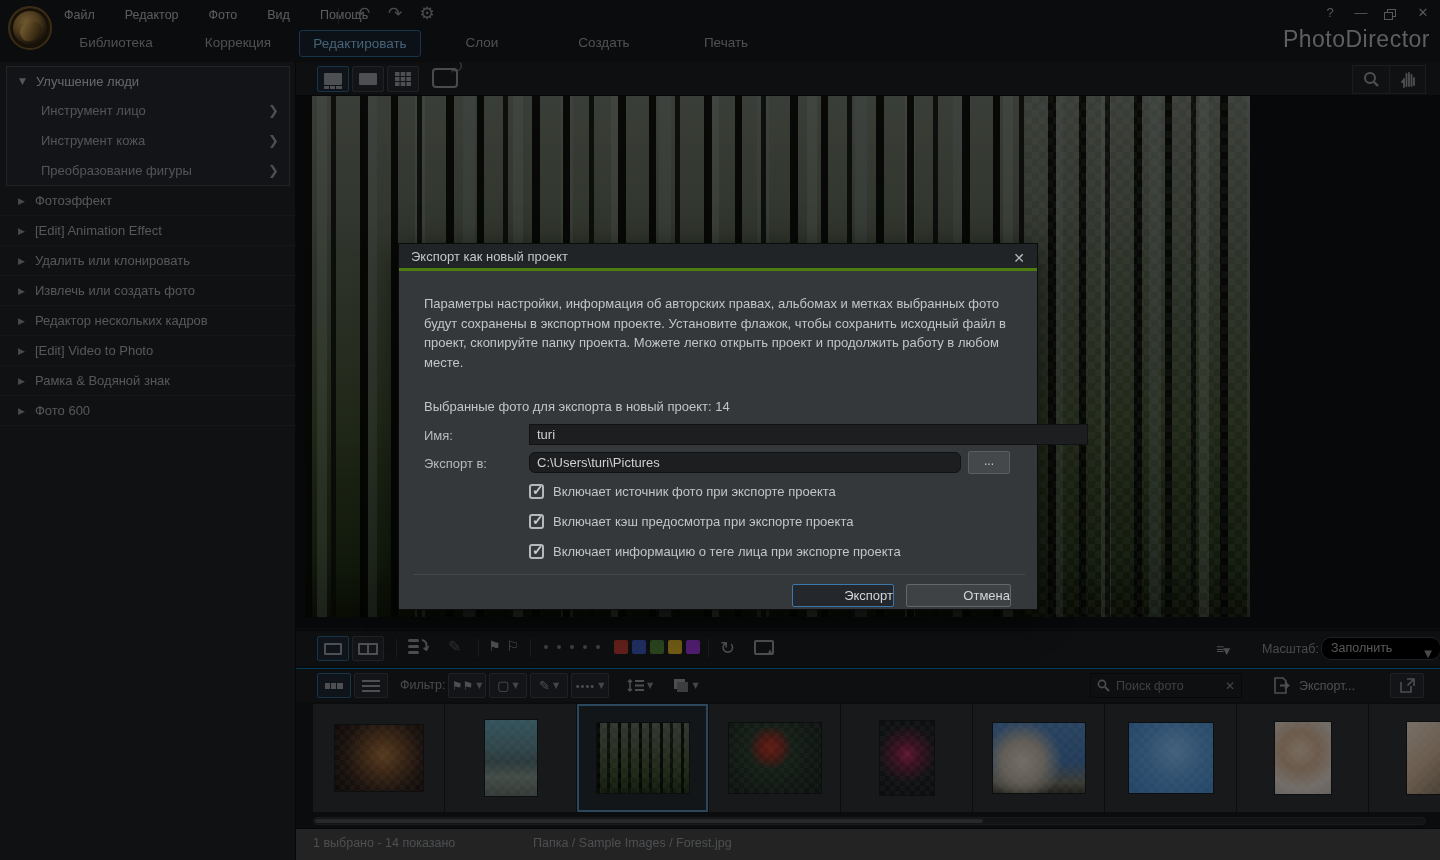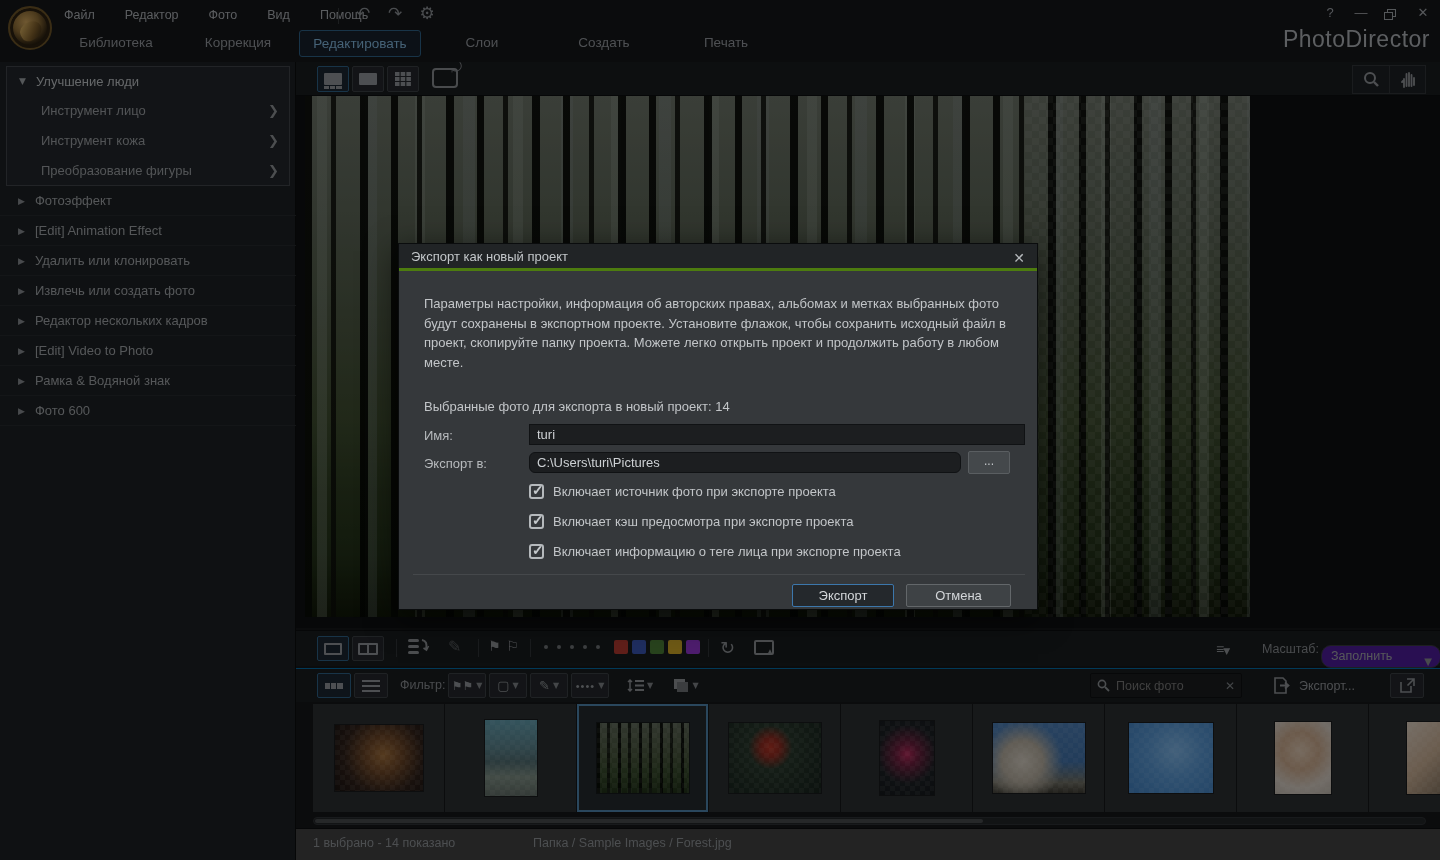--- a/index.html
+++ b/index.html
@@ -83,21 +83,21 @@
   .et-sep { position:absolute; top:8px; width:1px; height:18px; background:#303438; }
   .tool { position:absolute; top:6px; color:#8b8f93; font-size:16px; }
   .dots5 { position:absolute; top:14px; display:flex; gap:9px; }
   .dots5 i { width:4px; height:4px; border-radius:50%; background:#6f7377; }
   .cswatches { position:absolute; top:9px; display:flex; gap:4px; }
   .cswatches i { width:14px; height:14px; border-radius:2px; }
   .crop-tool { position:absolute; top:9px; width:20px; height:15px; border:2px solid #8b8f93; border-radius:2px; }
   .crop-tool::after { content:"▲"; position:absolute; right:-2px; bottom:-3px; font-size:8px; color:#8b8f93; }
   .list-dd { position:absolute; top:10px; color:#8b8f93; font-size:14px; letter-spacing:-1px; }
   .zoom-label { position:absolute; top:11px; color:#85898d; font-size:12.5px; }
-  .zoom-select { position:absolute; top:14px; width:120px; height:23px; background:#4c1d95; border:1px solid #36393d;
+  .zoom-select { position:absolute; top:6px; width:120px; height:23px; background:#000000; border:1px solid #36393d;
     color:#9da1a5; font-size:12.5px; line-height:21px; padding-left:9px; border-radius:10px; }
   .zoom-select .dd { position:absolute; right:8px; top:1px; font-size:10px; color:#85898d; }
 
   
   .strip-toolbar { position:absolute; left:0; top:606px; width:1144px; height:34px; background:#191c1e; border-top:1px solid #0369a1; }
   .sbtn { position:absolute; top:4px; width:34px; height:25px; border:1px solid #3a3e42; border-radius:2px;
     background:#23262a; display:flex; align-items:center; justify-content:center; color:#8d9195; }
   .sbtn.active { border-color:#2d5f84; background:#1a2530; }
   .thumb-glyph { width:18px; height:4px; background:#8d9195;
     box-shadow:0 0 0 0 #8d9195; background:linear-gradient(90deg,#8d9195 0 5px,transparent 5px 6px,#8d9195 6px 11px,transparent 11px 12px,#8d9195 12px 18px); height:6px; }
@@ -163,21 +163,21 @@
   .dlg-label { position:absolute; color:#b7babd; font-size:13px; }
   .dlg-input { position:absolute; height:21px; background:#1c1e20; border:1px solid #101214; color:#cdd1d4;
     font-size:13px; padding:0 7px; font-family:"Liberation Sans",sans-serif; outline:none; }
   .browse-btn { position:absolute; left:569px; top:201px; width:42px; height:23px; background:#44484b;
     border:1px solid #5a5e61; border-radius:2px; color:#c3c7ca; font-size:12px; text-align:center; line-height:19px; }
   .chk-row { position:absolute; left:130px; display:flex; align-items:center; gap:9px; }
   .chk { width:15px; height:15px; border:2px solid #b5b9bc; border-radius:3px; position:relative; }
   .chk::after { content:"✓"; position:absolute; left:1px; top:-4px; color:#c5c9cc; font-size:14px; font-weight:bold; }
   .chk-row span.lbl { color:#c2c5c8; font-size:13px; }
   .dlg-sep { position:absolute; left:14px; top:303px; width:612px; height:1px; background:#45484b; }
-  .dlg-btn { position:absolute; top:313px; height:23px; font-size:13px; color:#d3d6d9; text-align:center; line-height:21px; border-radius:2px; }
+  .dlg-btn { position:absolute; top:313px; height:23px; font-size:13px; color:#d3d6d9; text-align:right; line-height:21px; border-radius:2px; }
   .btn-export { left:393px; width:102px; background:#24282c; border:1px solid #3c77ac; }
   .btn-cancel { left:507px; width:105px; background:#3e4245; border:1px solid #63676a; }
 
   svg { display:block; }
 </style>
 </head>
 <body>
 
 <div class="app">
 
@@ -476,21 +476,21 @@
   <div class="overlay"></div>
 
   <div class="dialog">
     <div class="dlg-title">Экспорт как новый проект</div>
     <div class="dlg-close icon">✕</div>
     <div class="dlg-body">
       <div class="dlg-desc">Параметры настройки, информация об авторских правах, альбомах и метках выбранных фото будут сохранены в экспортном проекте. Установите флажок, чтобы сохранить исходный файл в проект, скопируйте папку проекта. Можете легко открыть проект и продолжить работу в любом месте.</div>
       <div class="dlg-count">Выбранные фото для экспорта в новый проект: 14</div>
 
       <div class="dlg-label" style="left:25px; top:157px">Имя:</div>
-      <input class="dlg-input" style="left: 130px; top: 153px; width: 496px;" value="turi">
+      <input class="dlg-input" style="left: 130px; top: 153px; width: 559px;" value="turi">
 
       <div class="dlg-label" style="left:25px; top:185px">Экспорт в:</div>
       <input class="dlg-input" style="left: 130px; top: 181px; width: 432px; border-radius: 6px;" value="C:\Users\turi\Pictures">
       <div class="browse-btn" style="top:180px">...</div>
 
       <div class="chk-row" style="top:213px">
         <span class="chk"></span>
         <span class="lbl">Включает источник фото при экспорте проекта</span>
       </div>
       <div class="chk-row" style="top:243px">

